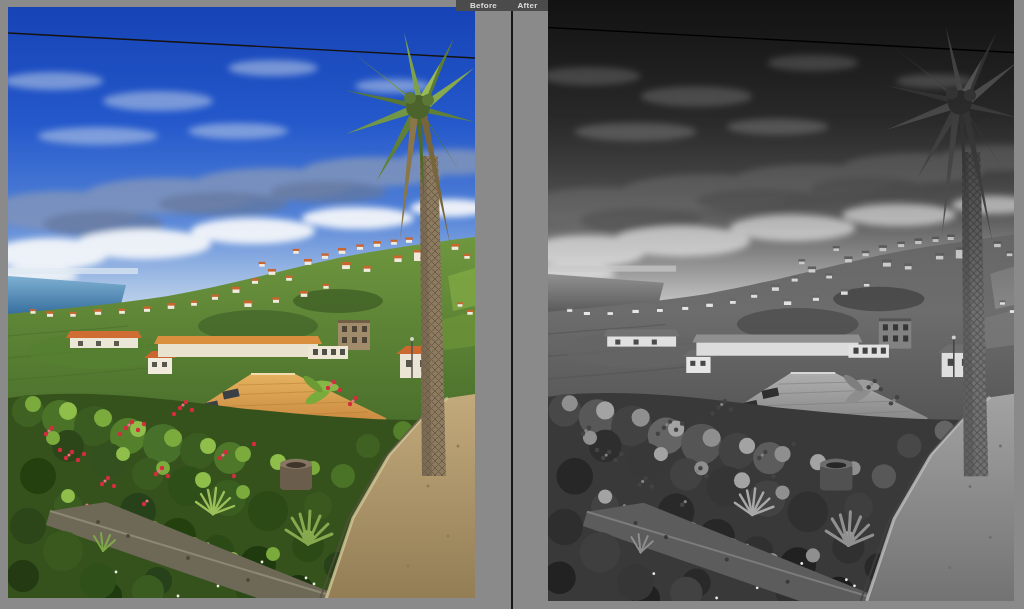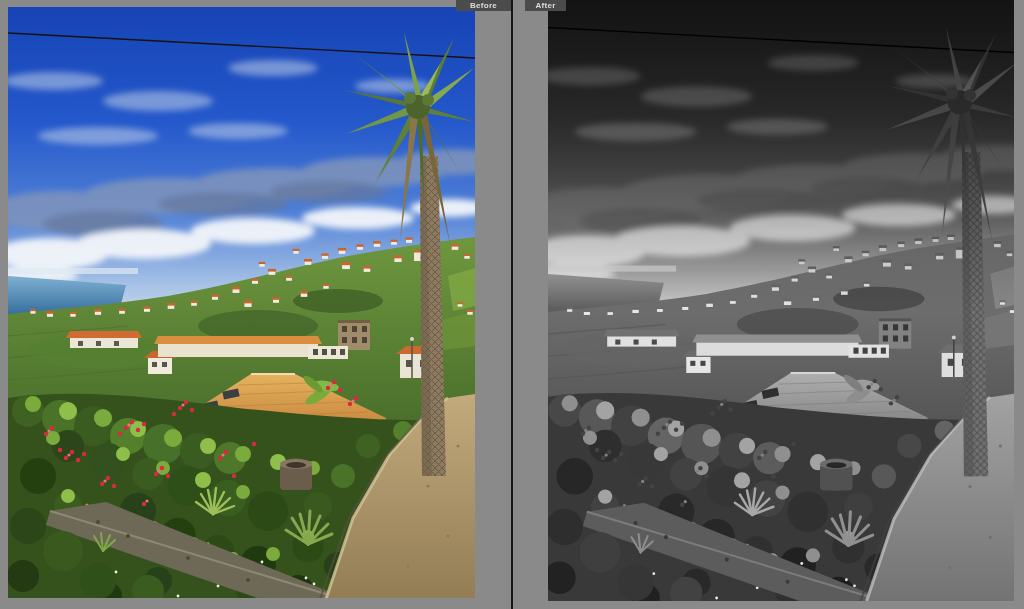--- a/index.html
+++ b/index.html
@@ -9,21 +9,21 @@
   .pane-before{left:8px;top:7px;width:467px;height:591px;}
   .pane-after{left:548px;top:0;width:466px;height:601px;}
   .pane svg{display:block;width:100%;height:100%;}
   .pane-after svg{filter:grayscale(1) brightness(0.92) contrast(1.15);}
   .after-shade{position:absolute;inset:0;pointer-events:none;mix-blend-mode:multiply;
     background:linear-gradient(180deg, rgba(40,40,40,.75) 0%, rgba(120,120,120,.65) 28%, rgba(255,255,255,0) 52%);}
   .divider{position:absolute;left:511px;top:0;width:2px;height:609px;background:#161616;}
   .tab{position:absolute;top:0;height:11px;background:#4b4b4b;color:#dcdcdc;
        font-size:8px;font-weight:bold;line-height:11px;text-align:center;letter-spacing:.3px;z-index:5;}
   .tab-before{left:456px;width:55px;}
-  .tab-after{left:525px;width:41px;}
+  .tab-after{left:507px;width:41px;}
 </style>
 </head>
 <body>
 
 <div class="stage">
 
   <div class="pane pane-before">
     <svg viewBox="0 0 467 593" preserveAspectRatio="xMidYMid slice">
       <defs>
         <linearGradient id="skyG" x1="0" y1="0" x2="0" y2="1">

